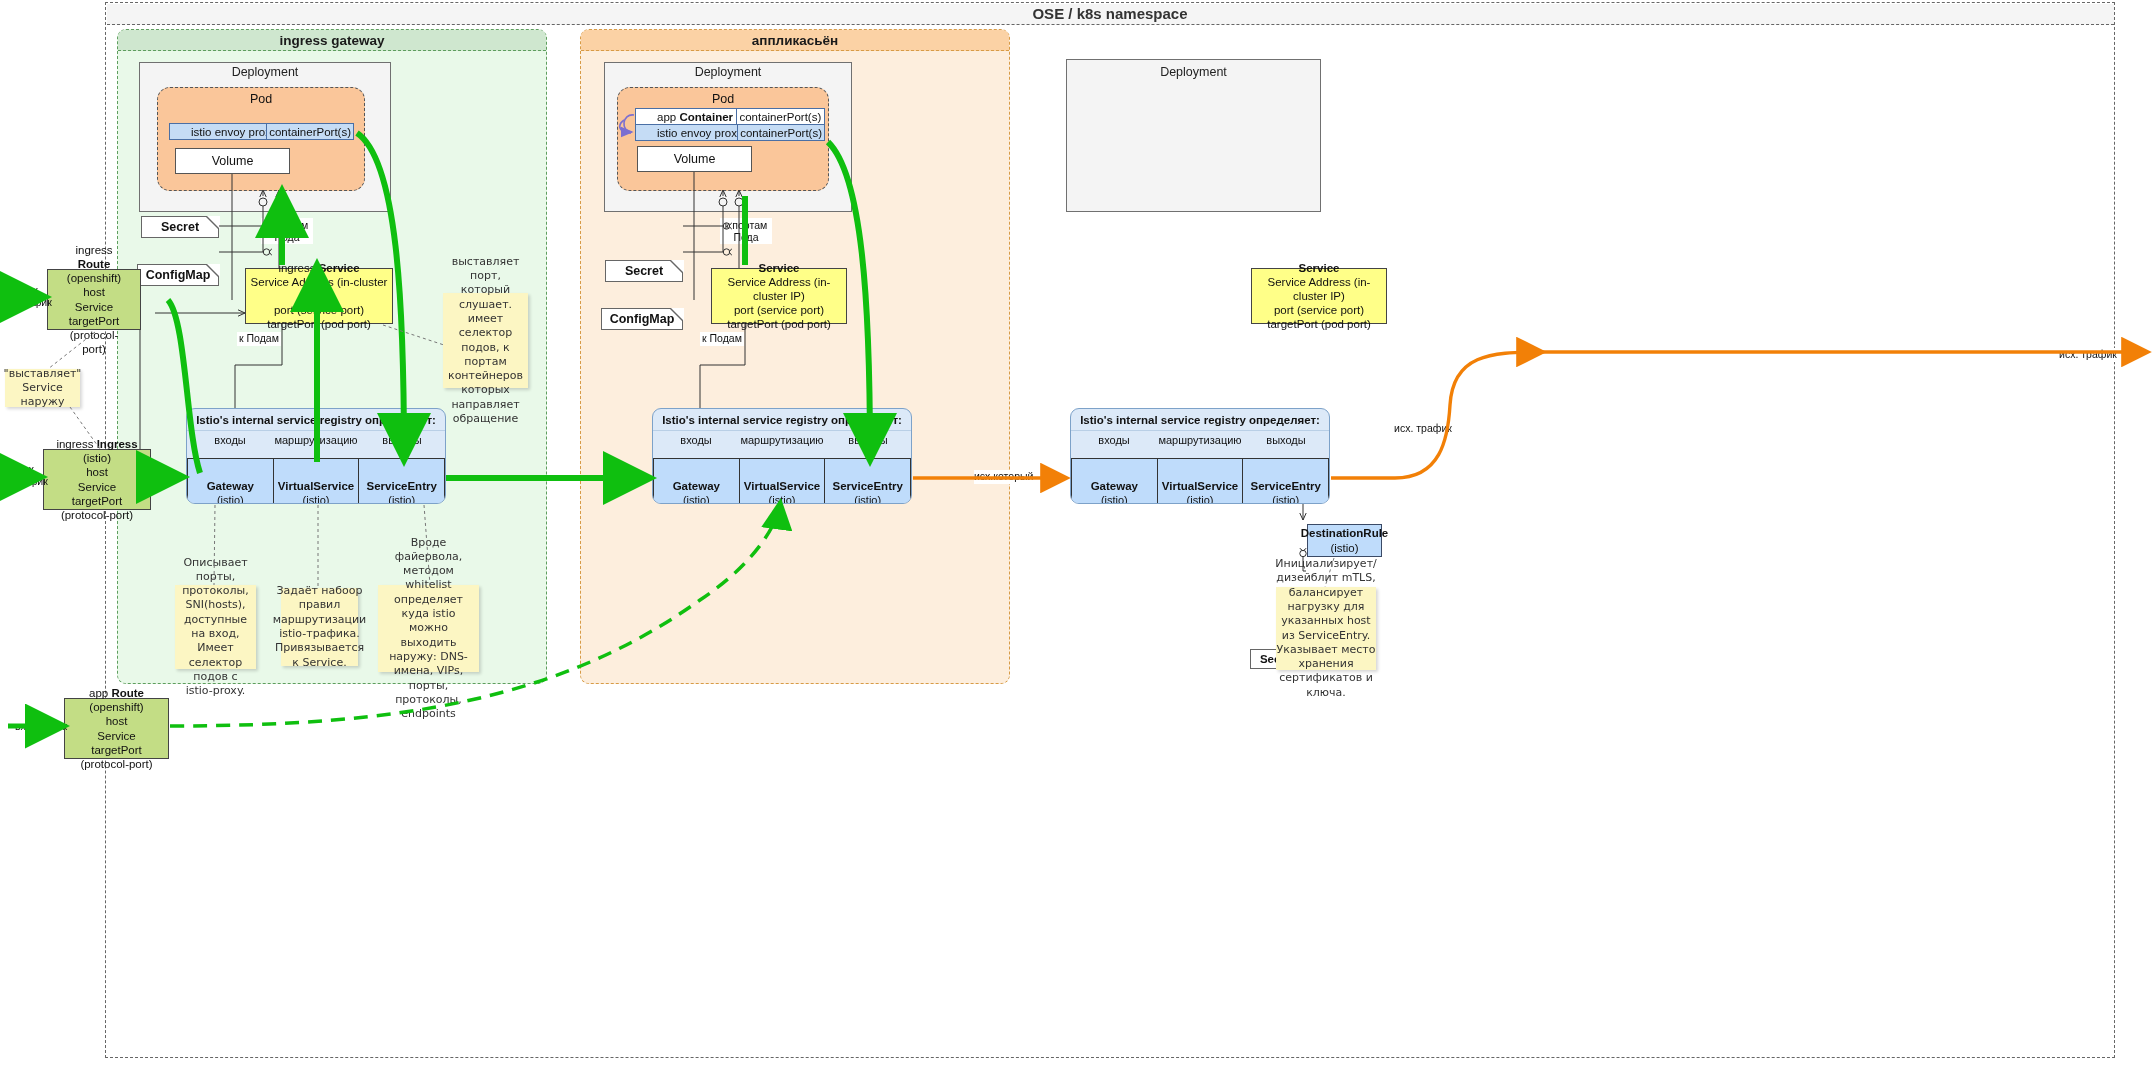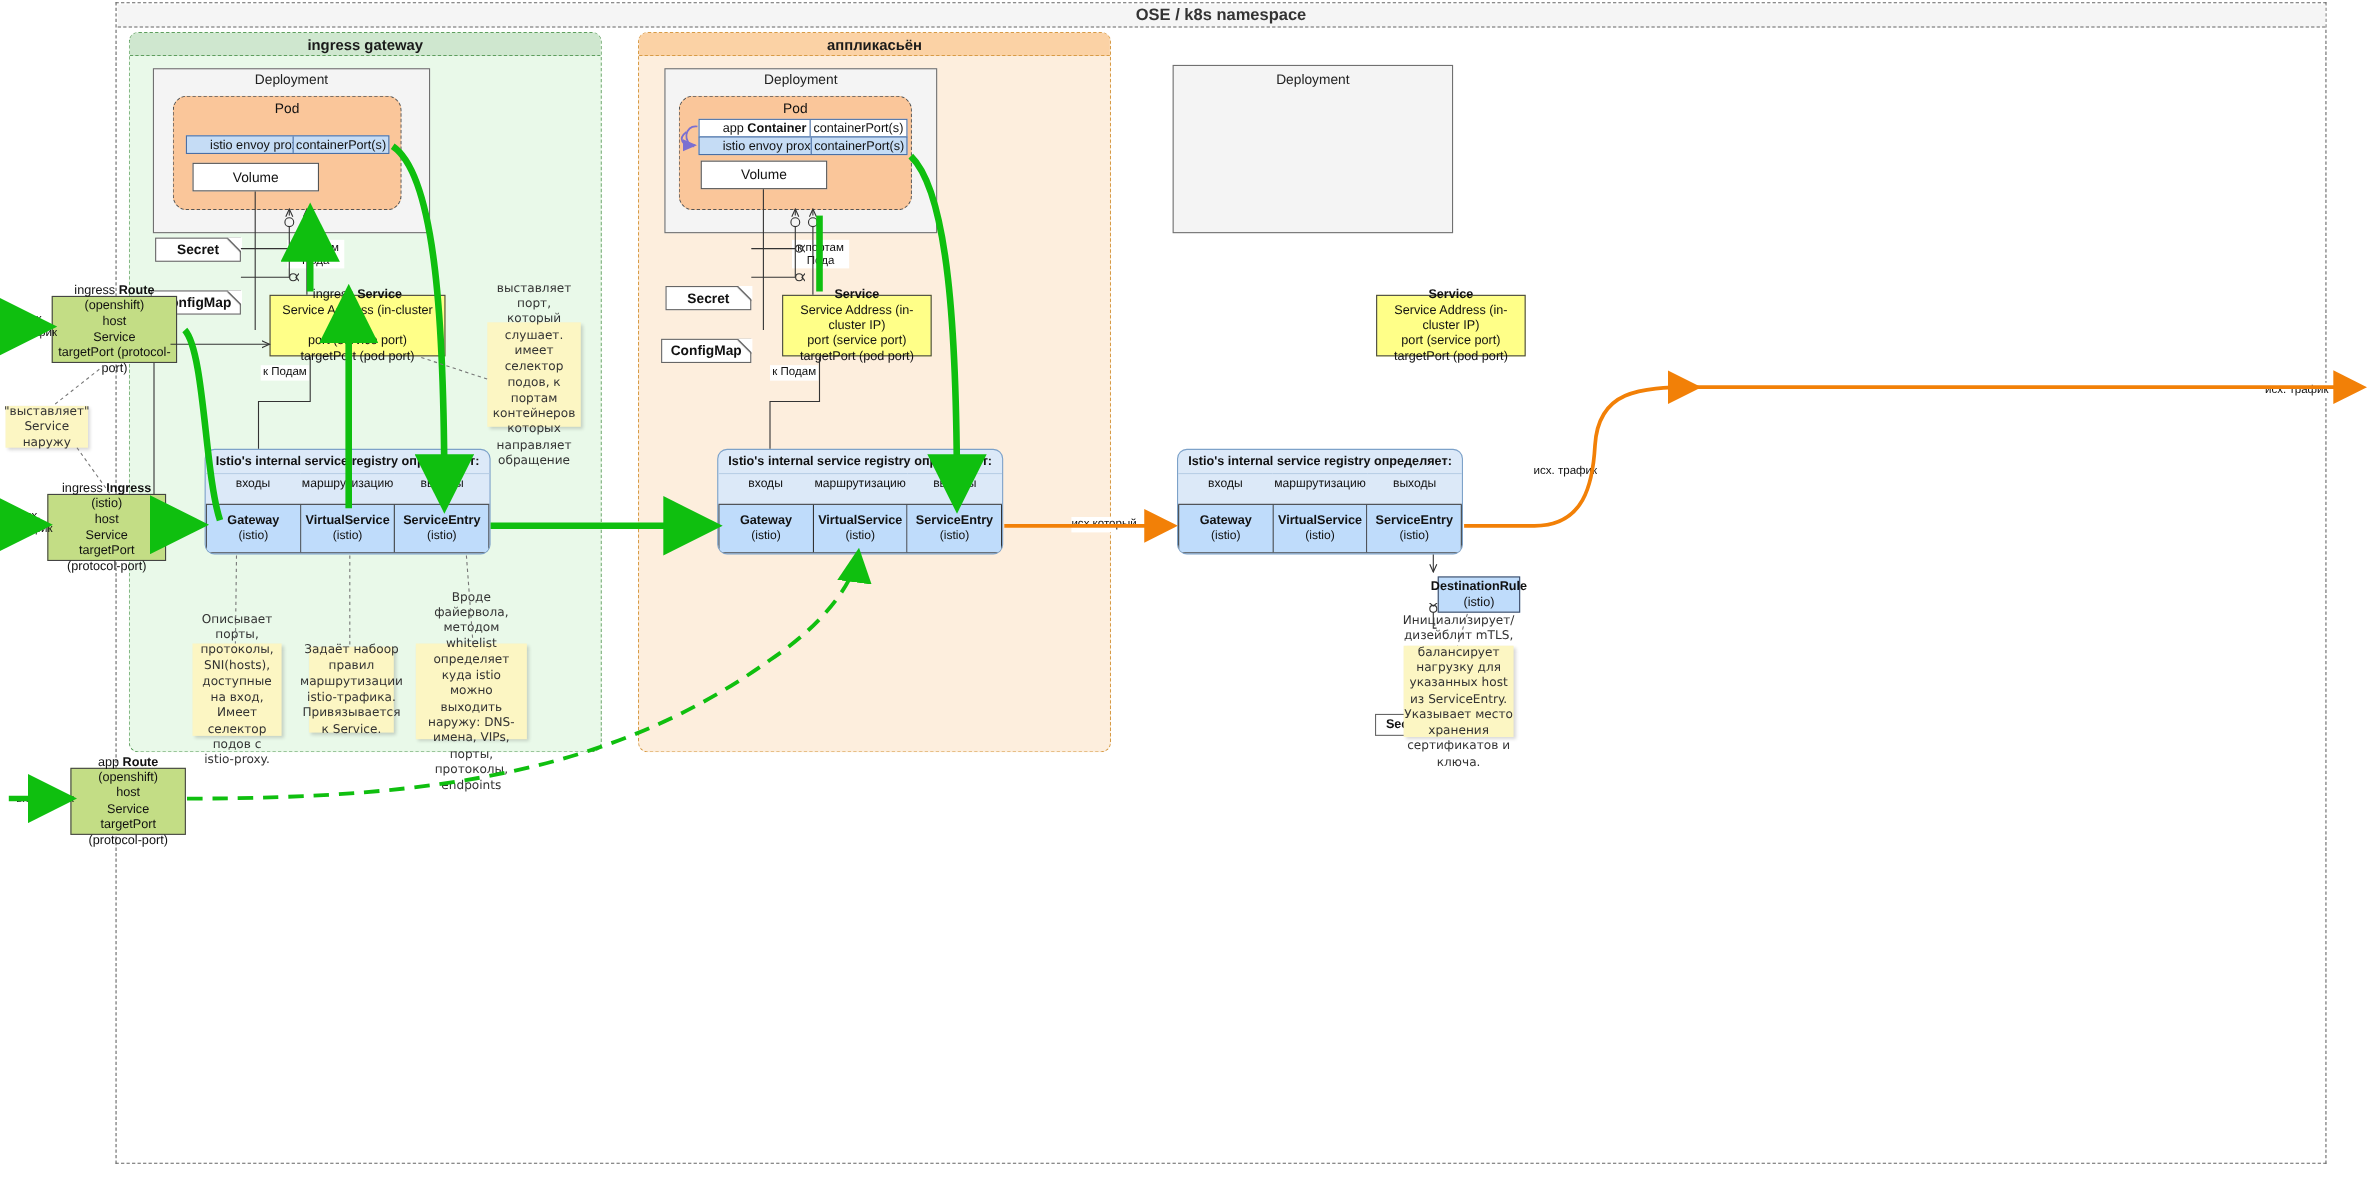--- a/index.html
+++ b/index.html
@@ -59,21 +59,21 @@
 
   
   .registry{border:1px solid #7da2c9;border-radius:9px;background:#dce9f8;overflow:hidden;}
   .registry-title{font-size:11.5px;font-weight:bold;color:#111;text-align:center;}
   .registry-sub{display:flex;}
   .registry-sub > div{flex:1 1 0;font-size:11px;color:#111;text-align:center;
                       border-top:1px solid #b9cfe6;}
   .registry-gap{height:9px;}
   .registry-cells{display:flex;border-top:1px solid #333;border-bottom:1px solid #333;}
   .registry-cells > div{flex:1 1 0;background:#bfdcfb;border-right:1px solid #333;
-     font-size:11.5px;color:#111;padding:7px 1px;text-align:center;line-height:1.25;}
+     font-size:11.5px;color:#111;padding:20px 1px;text-align:center;line-height:1.25;}
   .registry-cells > div:first-child{border-left:1px solid #333;}
   .registry-cells b{font-weight:bold;display:block;}
   .registry-cells span{font-size:11px;}
 
   
   .sticky{background:#fcf6c3;color:#333;font-size:11px;line-height:1.3;text-align:center;
           box-shadow:2px 2px 3px rgba(0,0,0,.16);padding:6px 5px;
           font-family:"DejaVu Sans",sans-serif;}
 
   
@@ -110,41 +110,41 @@
   <div class="abs volume ctr" style="left:175px;top:148px;width:115px;height:26px;">Volume</div>
 
   <div class="abs doc ctr" style="left:141px;top:216px;width:78px;height:22px;">Secret</div>
   <div class="abs doc ctr" style="left:137px;top:242px;width:82px;height:22px;">ConfigMap</div>
 
   <div class="abs tlabel" style="left:261px;top:218px;width:52px;height:26px;padding-top:1px;">
     <div>к портам</div>
     <div>Пода</div>
   </div>
 
-  <div class="abs box-green ctr col" style="left:47px;top:269px;width:114px;height:61px;padding:3px 2px;">
+  <div class="abs box-green ctr col" style="left:47px;top:269px;width:94px;height:61px;padding:3px 16px;">
     <div>
       <span>ingress </span><b>Route</b>
     </div>
     <div>(openshift)</div>
     <div>host</div>
     <div>Service</div>
     <div>targetPort (protocol-port)</div>
   </div>
 
   <div class="abs box-green ctr col" style="left:43px;top:449px;width:108px;height:61px;padding:3px 2px;">
     <div>
       <span>ingress </span><b>Ingress</b>
     </div>
     <div>(istio)</div>
     <div>host</div>
     <div>Service</div>
     <div>targetPort (protocol-port)</div>
   </div>
 
-  <div class="abs box-yellow ctr col" style="left:245px;top:268px;width:160px;height:56px;padding:3px 2px;align-items:center;">
+  <div class="abs box-yellow ctr col" style="left:245px;top:268px;width:148px;height:56px;padding:3px 2px;align-items:center;">
     <div>
       <span>ingress </span><b>Service</b>
     </div>
     <div>Service Address (in-cluster IP)</div>
     <div>port (service port)</div>
     <div>targetPort (pod port)</div>
   </div>
 
   <div class="abs tlabel" style="left:237px;top:332px;width:44px;height:14px;">к Подам</div>
 

